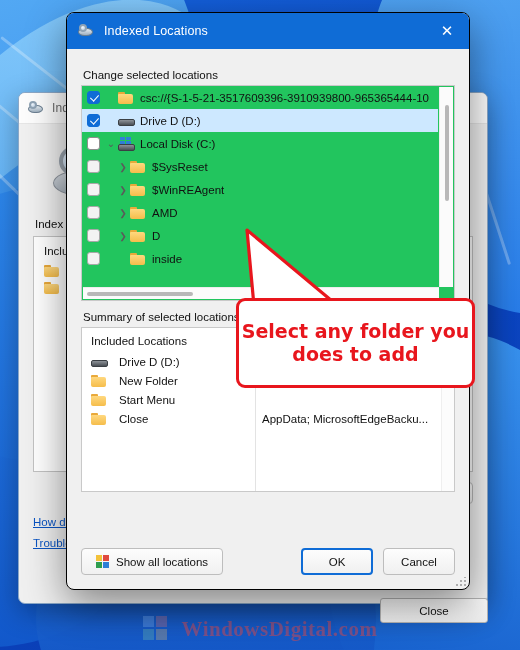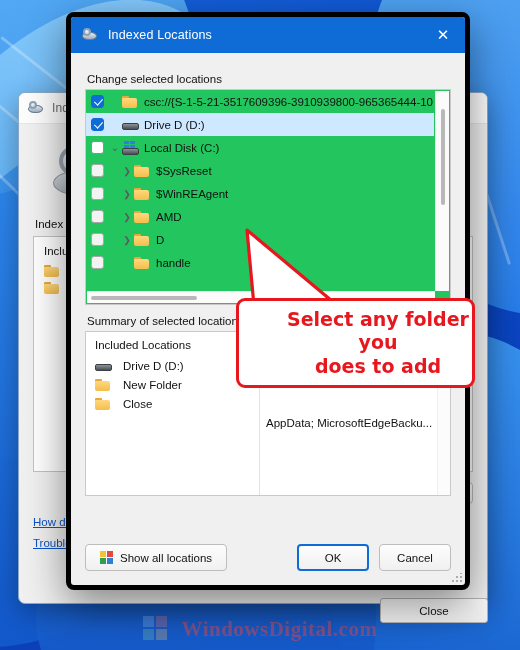--- a/index.html
+++ b/index.html
@@ -107,21 +107,21 @@
   #watermark .wm-text {
     font-size:21px; font-weight:bold; letter-spacing:.5px;
     color:rgba(214,72,78,.52); font-family:"Liberation Serif", serif;
   }
 
   
   #dialog {
     position:absolute; left:66px; top:12px; width:404px; height:578px;
     background:#f0f0f0; border-radius:8px;
     box-shadow:0 14px 40px rgba(0,0,0,.45);
-    overflow:hidden; border:5px solid #000000;
+    overflow:hidden; border:1px solid #000000;
   }
   #dialog .titlebar {
     height:36px; background:#0f6cd6;
     display:flex; align-items:center; padding:0 10px; gap:9px;
     position:relative;
   }
   #dialog .titlebar .title-text {
     color:#fff; font-size:12.5px; letter-spacing:.15px;
   }
   #dialog .titlebar .x-btn {
@@ -268,21 +268,20 @@
       radial-gradient(circle 1px at 9px 4px,#adadad 99%,transparent),
       radial-gradient(circle 1px at 9px 0px,#adadad 99%,transparent);
   }
 
   
   #callout {
     position:absolute; left:236px; top:298px; width:239px; height:90px;
     background:#fff; border:3px solid #e8161d; border-radius:9px;
     display:flex; align-items:center; justify-content:center;
     text-align:center;
-    padding-left:45px;
   }
   #callout .ct {
     color:#e8161d; font-size:19px; font-weight:bold; line-height:1.22;
     font-family:"DejaVu Sans", sans-serif;
   }
   #callout-tail { position:absolute; left:230px; top:222px; width:130px; height:90px; }
 </style>
 </head>
 <body>
 
@@ -419,21 +418,21 @@
             <span class="indent"></span>
             <span class="chev">❯</span>
             <span class="folder"></span>
             <span>D</span>
           </div>
           <div class="tree-row">
             <span class="cb dim"></span>
             <span class="indent"></span>
             <span class="spacer14"></span>
             <span class="folder"></span>
-            <span>handle</span>
+            <span>inside</span>
           </div>
         </div>
       <div class="vscroll">
         <div class="vthumb"></div>
       </div>
       <div class="hscroll">
         <div class="hthumb"></div>
       </div>
     </div>
 
@@ -444,20 +443,24 @@
         <div class="sum-divider"></div>
         <div class="sum-col-l" id="sum-left">
             <div class="sum-head">Included Locations</div>
             <div class="sum-row">
               <span class="drive"></span>
               <span>Drive D (D:)</span>
             </div>
             <div class="sum-row">
               <span class="folder"></span>
               <span>New Folder</span>
+            </div>
+            <div class="sum-row">
+              <span class="folder"></span>
+              <span>Start Menu</span>
             </div>
             <div class="sum-row">
               <span class="folder"></span>
               <span>Close</span>
             </div>
           </div>
         <div class="sum-col-r" id="sum-right">
             <div class="sum-head">&nbsp;</div>
             <div class="sum-row">
               <span>&nbsp;</span>

